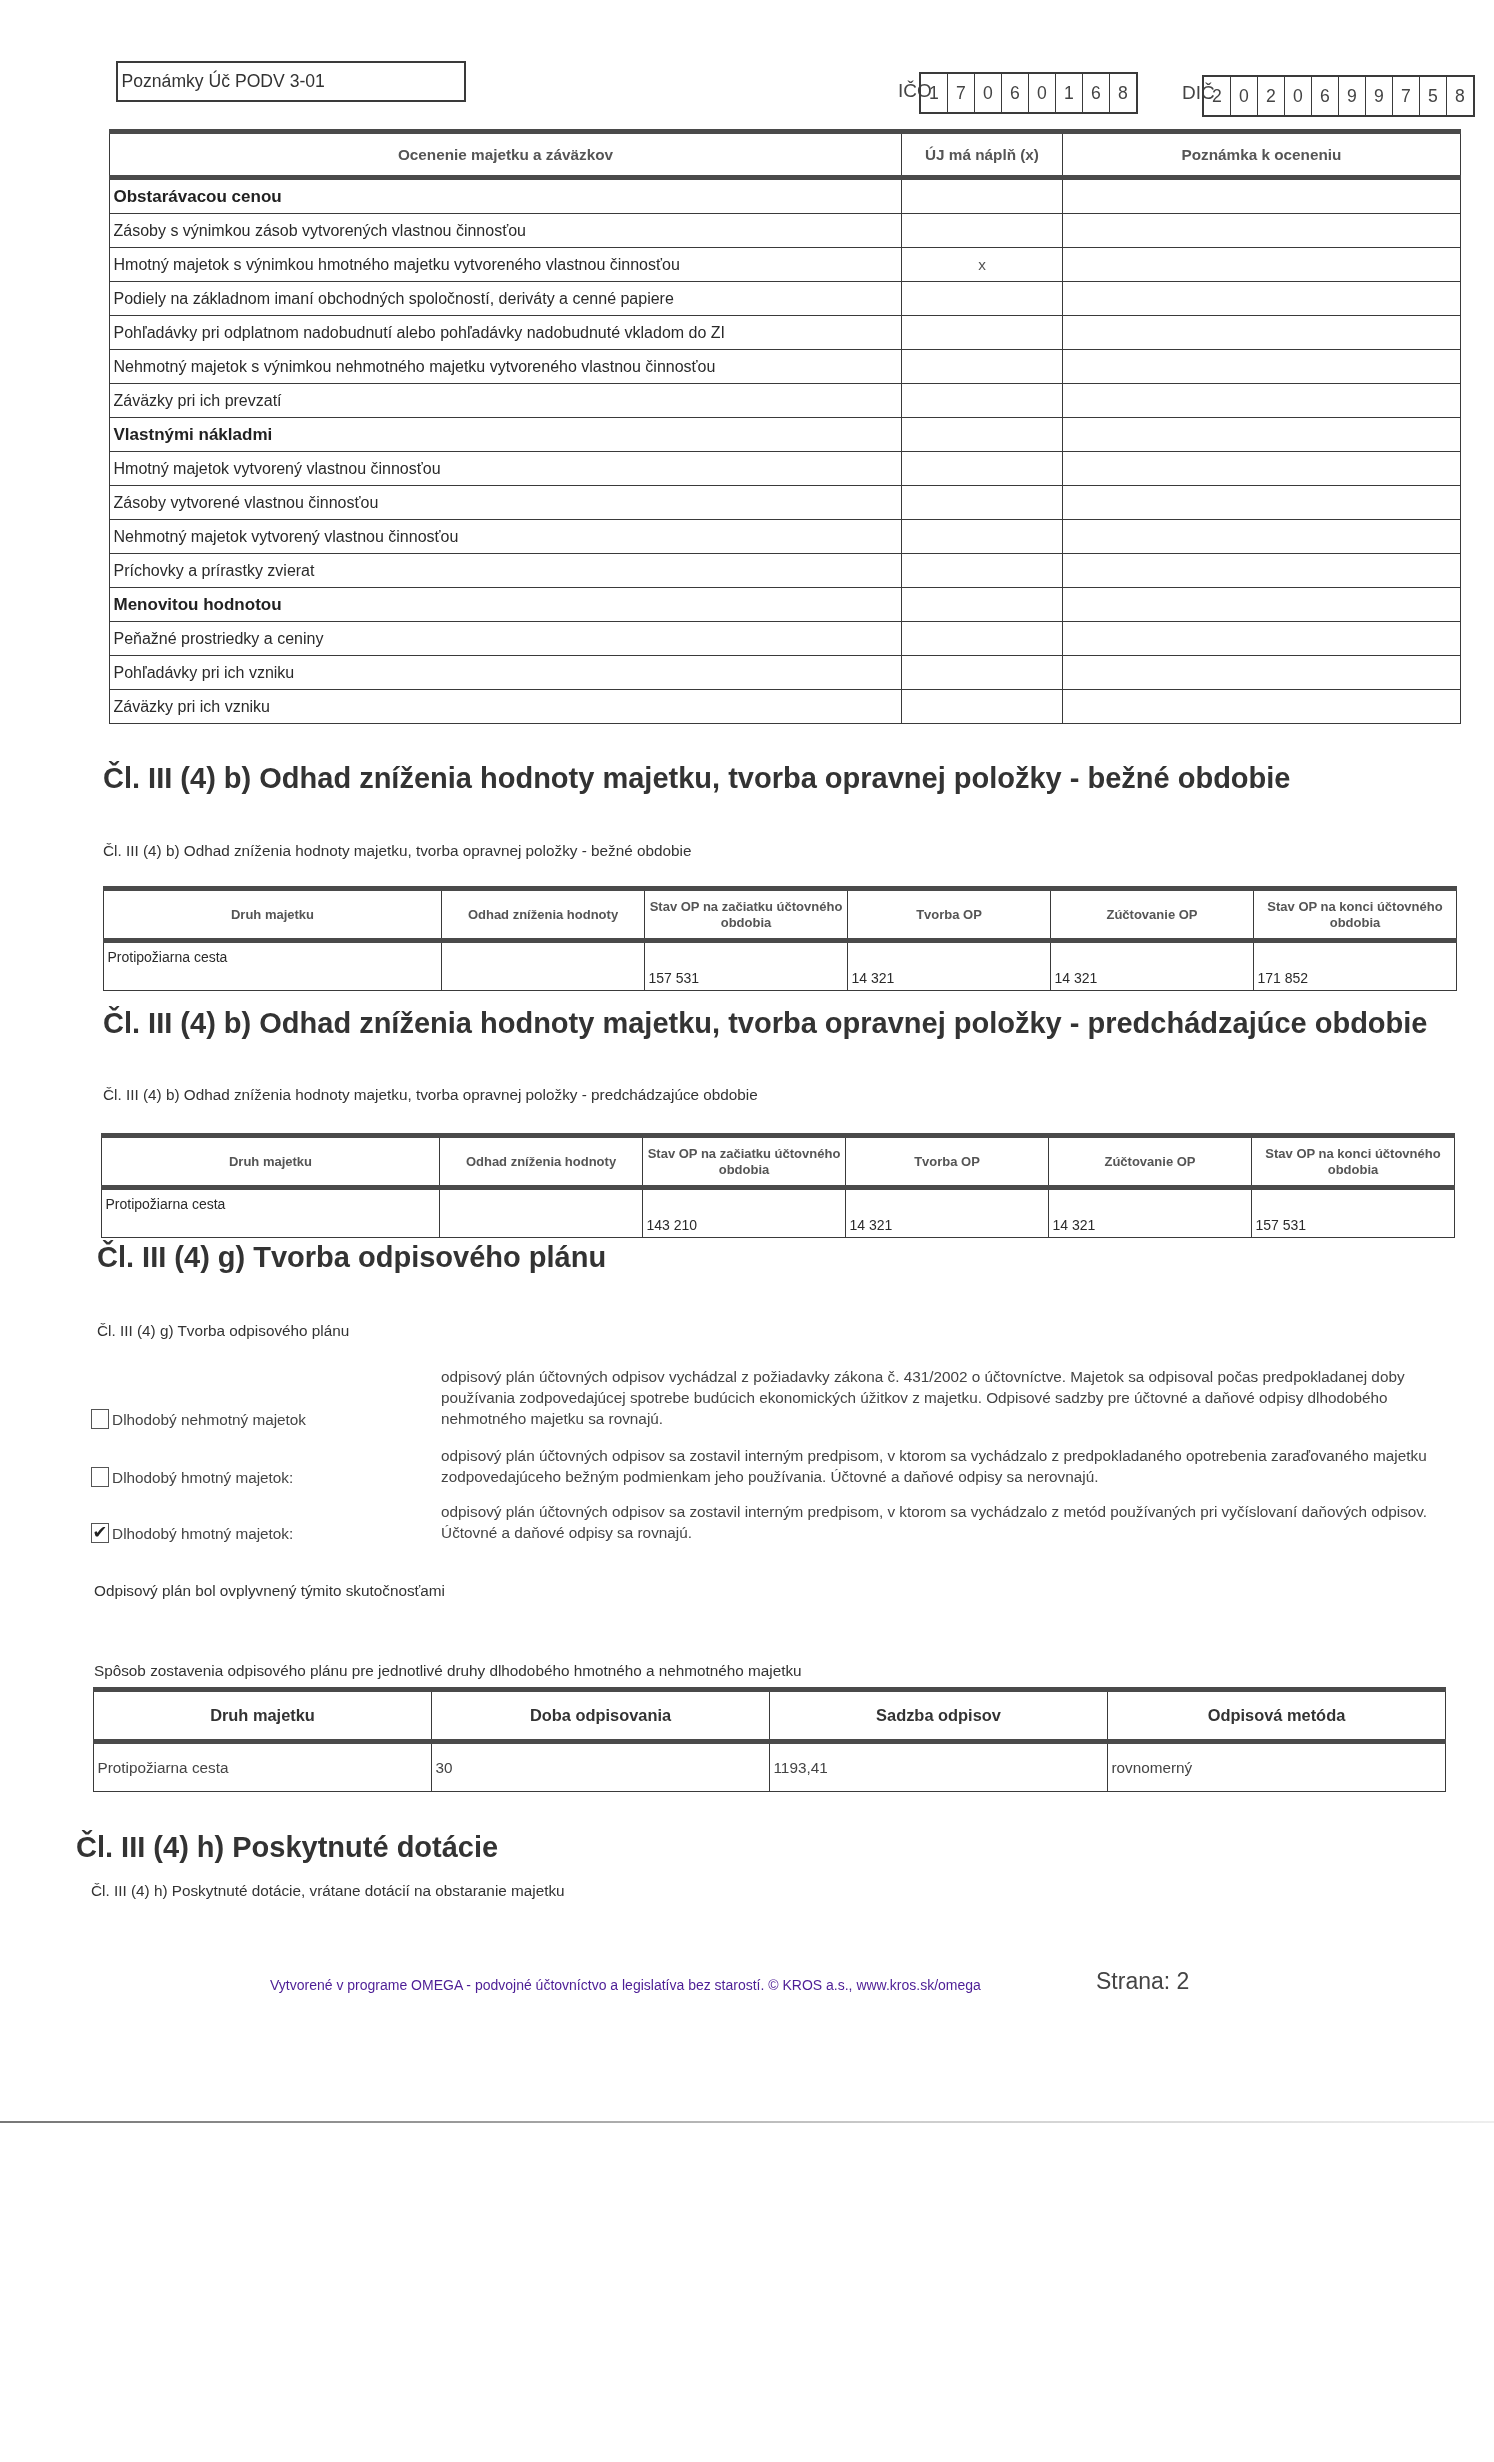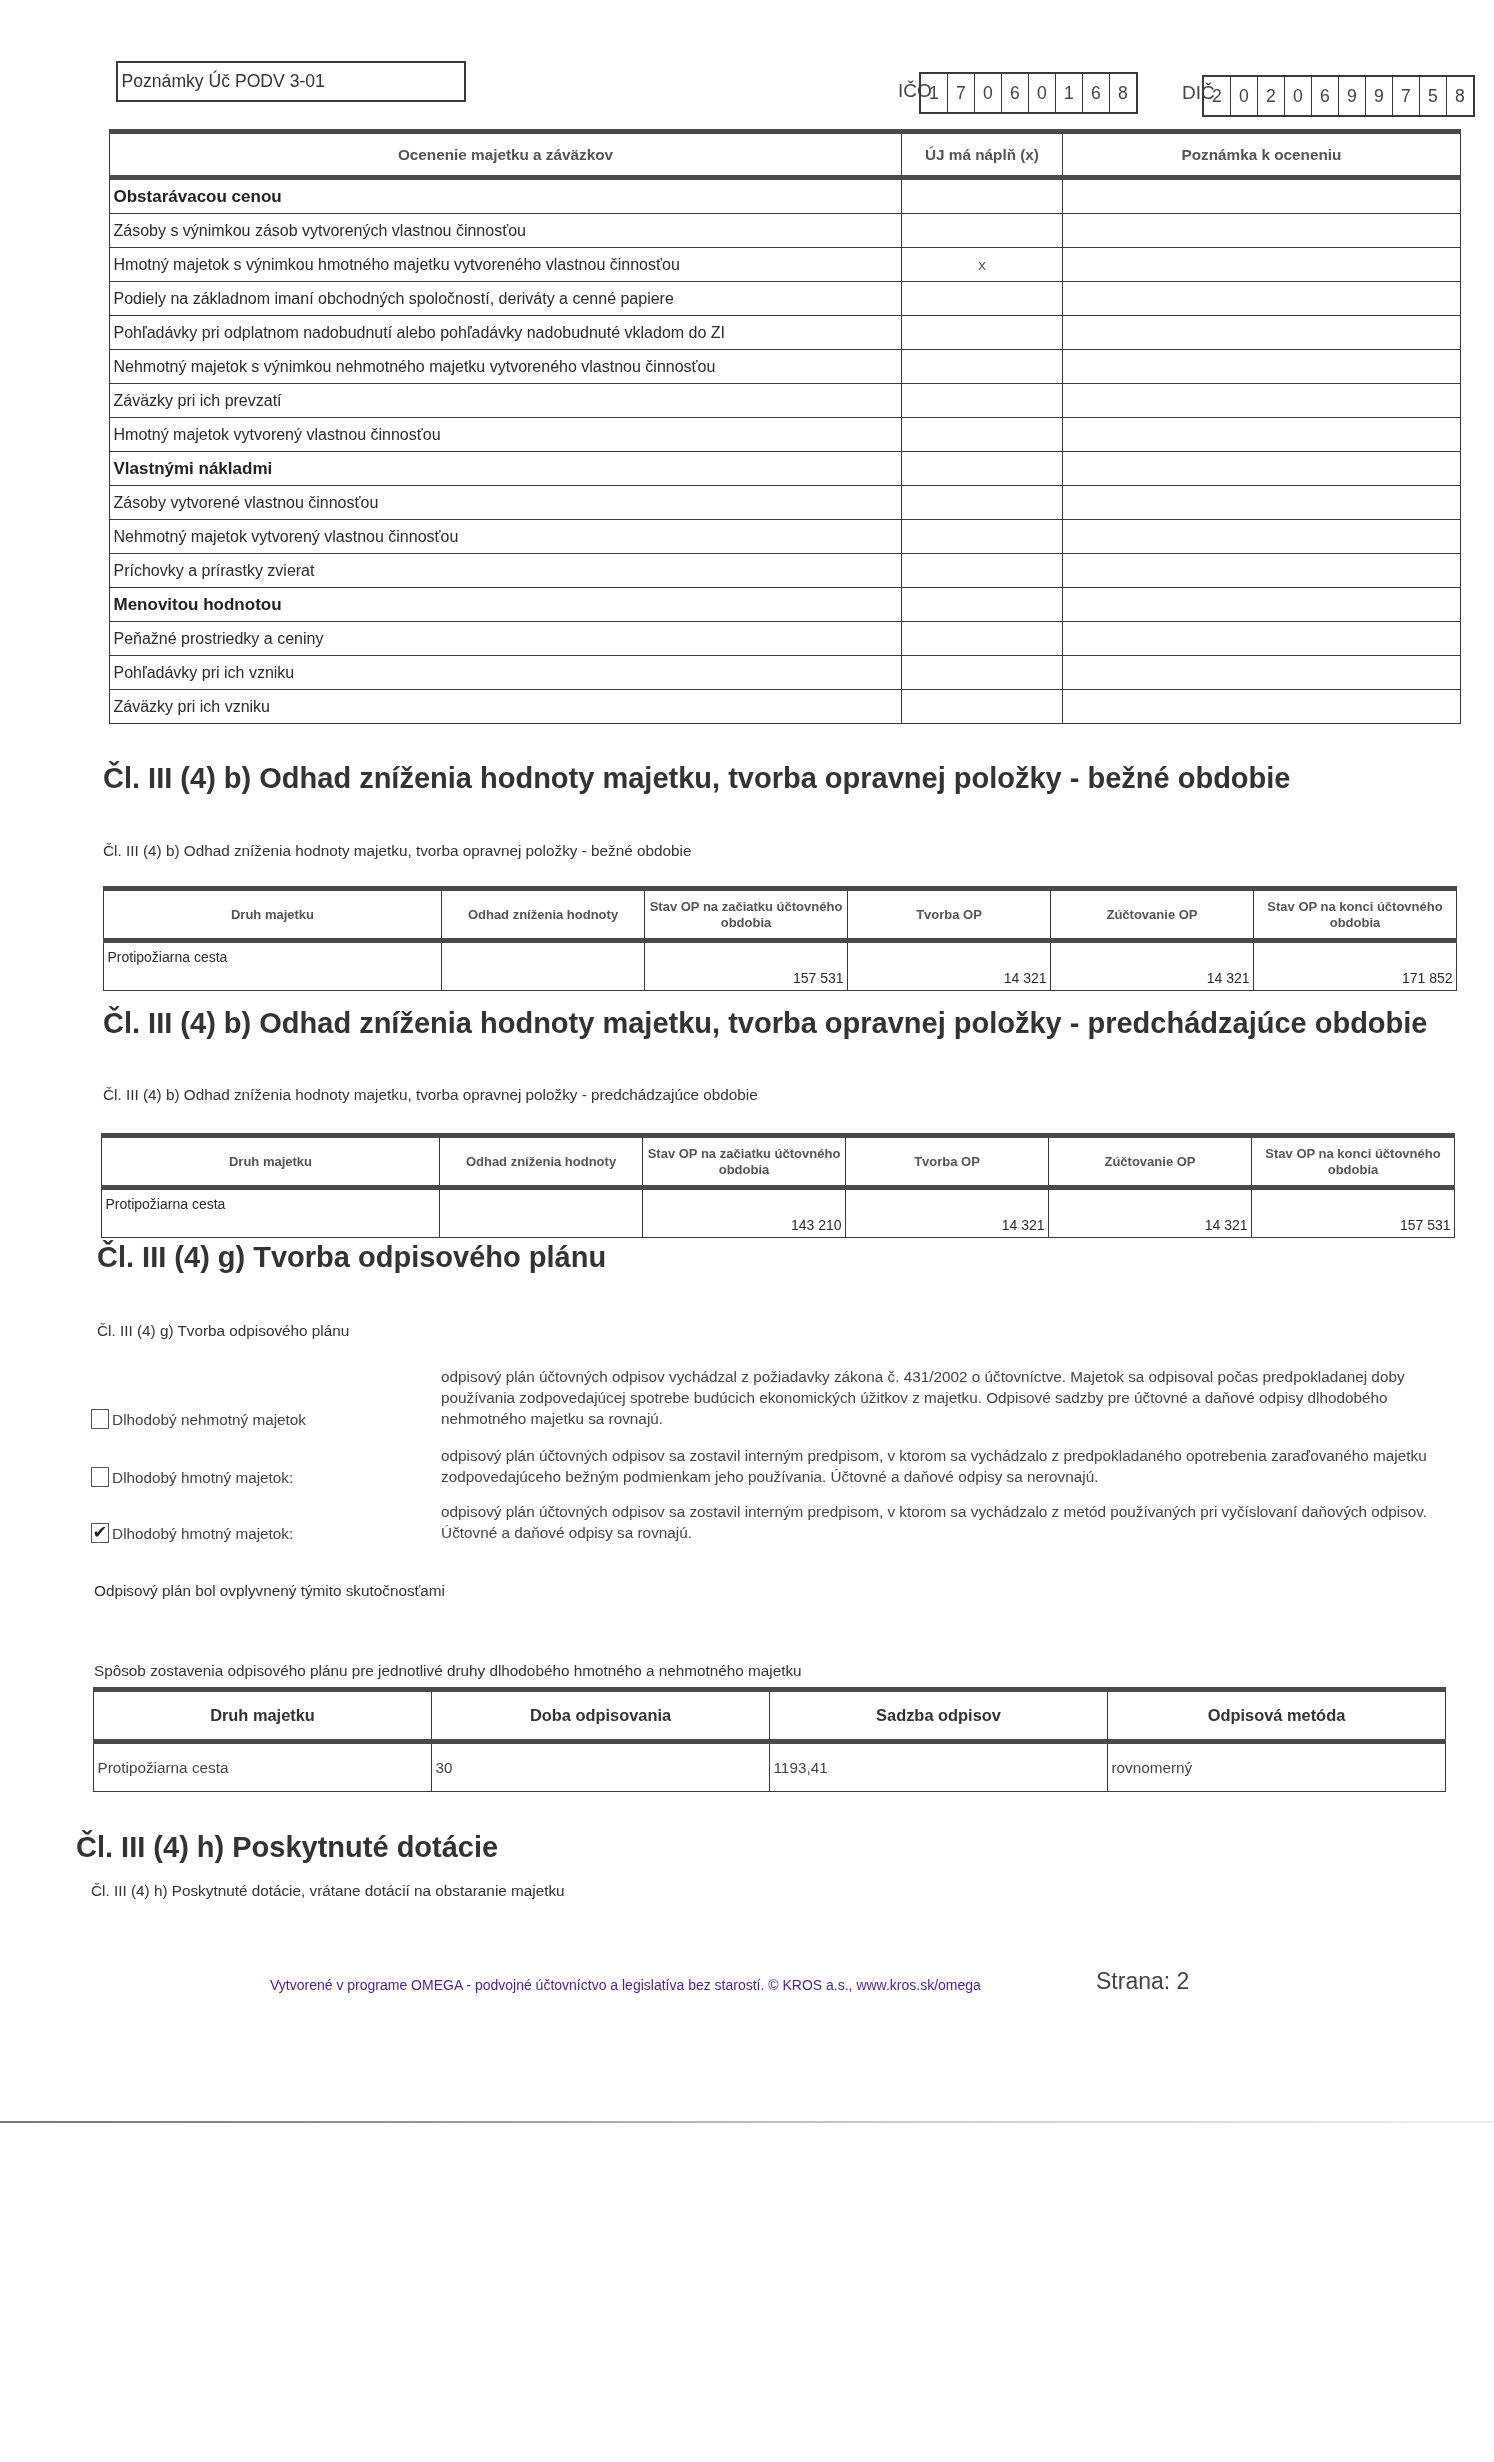--- a/index.html
+++ b/index.html
@@ -31,21 +31,21 @@
   .valuation td.cat { font-weight: bold; font-size: 17px; color: #222; }
   .valuation td.mark { text-align: center; font-size: 15.3px; color: #555; }
 
   .h-big { font-size: 29px; font-weight: bold; color: #333; white-space: nowrap; }
   .h-small { font-size: 15.3px; color: #333; white-space: nowrap; }
 
   .op-table { width: 1351px; }
   .op-table th { height: 45px; font-size: 13px; line-height: 15.3px; border-bottom: 5.9px solid #4a4a4a; border-top: 5.9px solid #4a4a4a; }
   .op-table td { height: 41px; font-size: 14px; padding: 0 3.5px; }
   .op-table td.name { vertical-align: top; padding-top: 5.9px; }
-  .op-table td.num { text-align: right; vertical-align: bottom; padding-bottom: 3.5px; }
+  .op-table td.num { text-align: left; vertical-align: bottom; padding-bottom: 3.5px; }
 
   .cb-row { display: flex; align-items: flex-end; }
   .checkbox {
     width: 17.6px; height: 20px; border: 1.8px solid #555; box-sizing: border-box;
     display: inline-flex; align-items: center; justify-content: center;
     font-size: 17.6px; line-height: 1; color: #222; margin-right: 3.5px; flex: none;
   }
   .cb-label { font-size: 15.3px; color: #444; width: 329px; flex: none; }
   .cb-text { font-size: 15.3px; color: #444; line-height: 21px; width: 1010px; }
 
@@ -131,26 +131,26 @@
         <td>Nehmotný majetok s výnimkou nehmotného majetku vytvoreného vlastnou činnosťou</td>
         <td class="mark"></td>
         <td></td>
       </tr>
     <tr>
         <td>Záväzky pri ich prevzatí</td>
         <td class="mark"></td>
         <td></td>
       </tr>
     <tr>
+        <td class="cat">Vlastnými nákladmi</td>
+        <td class="mark"></td>
+        <td></td>
+      </tr>
+    <tr>
         <td>Hmotný majetok vytvorený vlastnou činnosťou</td>
-        <td class="mark"></td>
-        <td></td>
-      </tr>
-    <tr>
-        <td class="cat">Vlastnými nákladmi</td>
         <td class="mark"></td>
         <td></td>
       </tr>
     <tr>
         <td>Zásoby vytvorené vlastnou činnosťou</td>
         <td class="mark"></td>
         <td></td>
       </tr>
     <tr>
         <td>Nehmotný majetok vytvorený vlastnou činnosťou</td>

